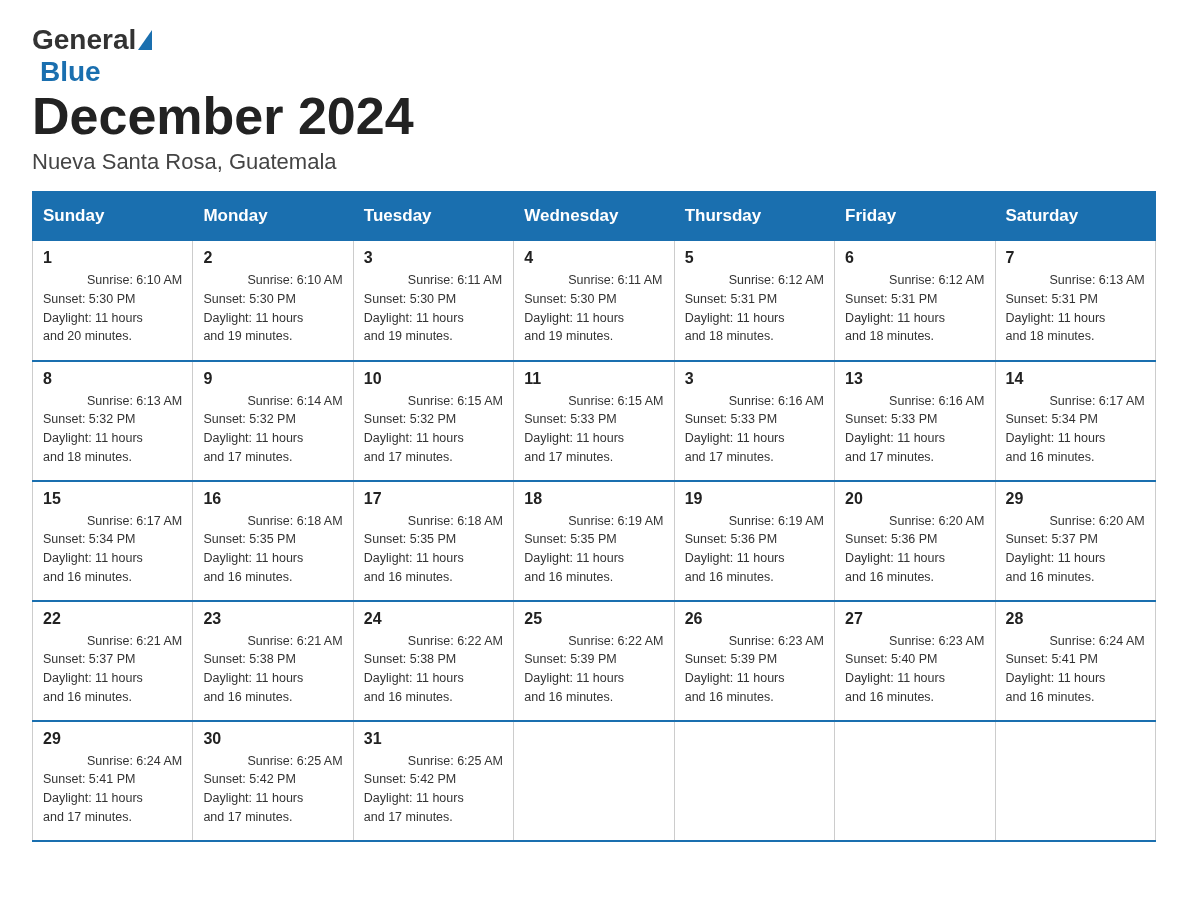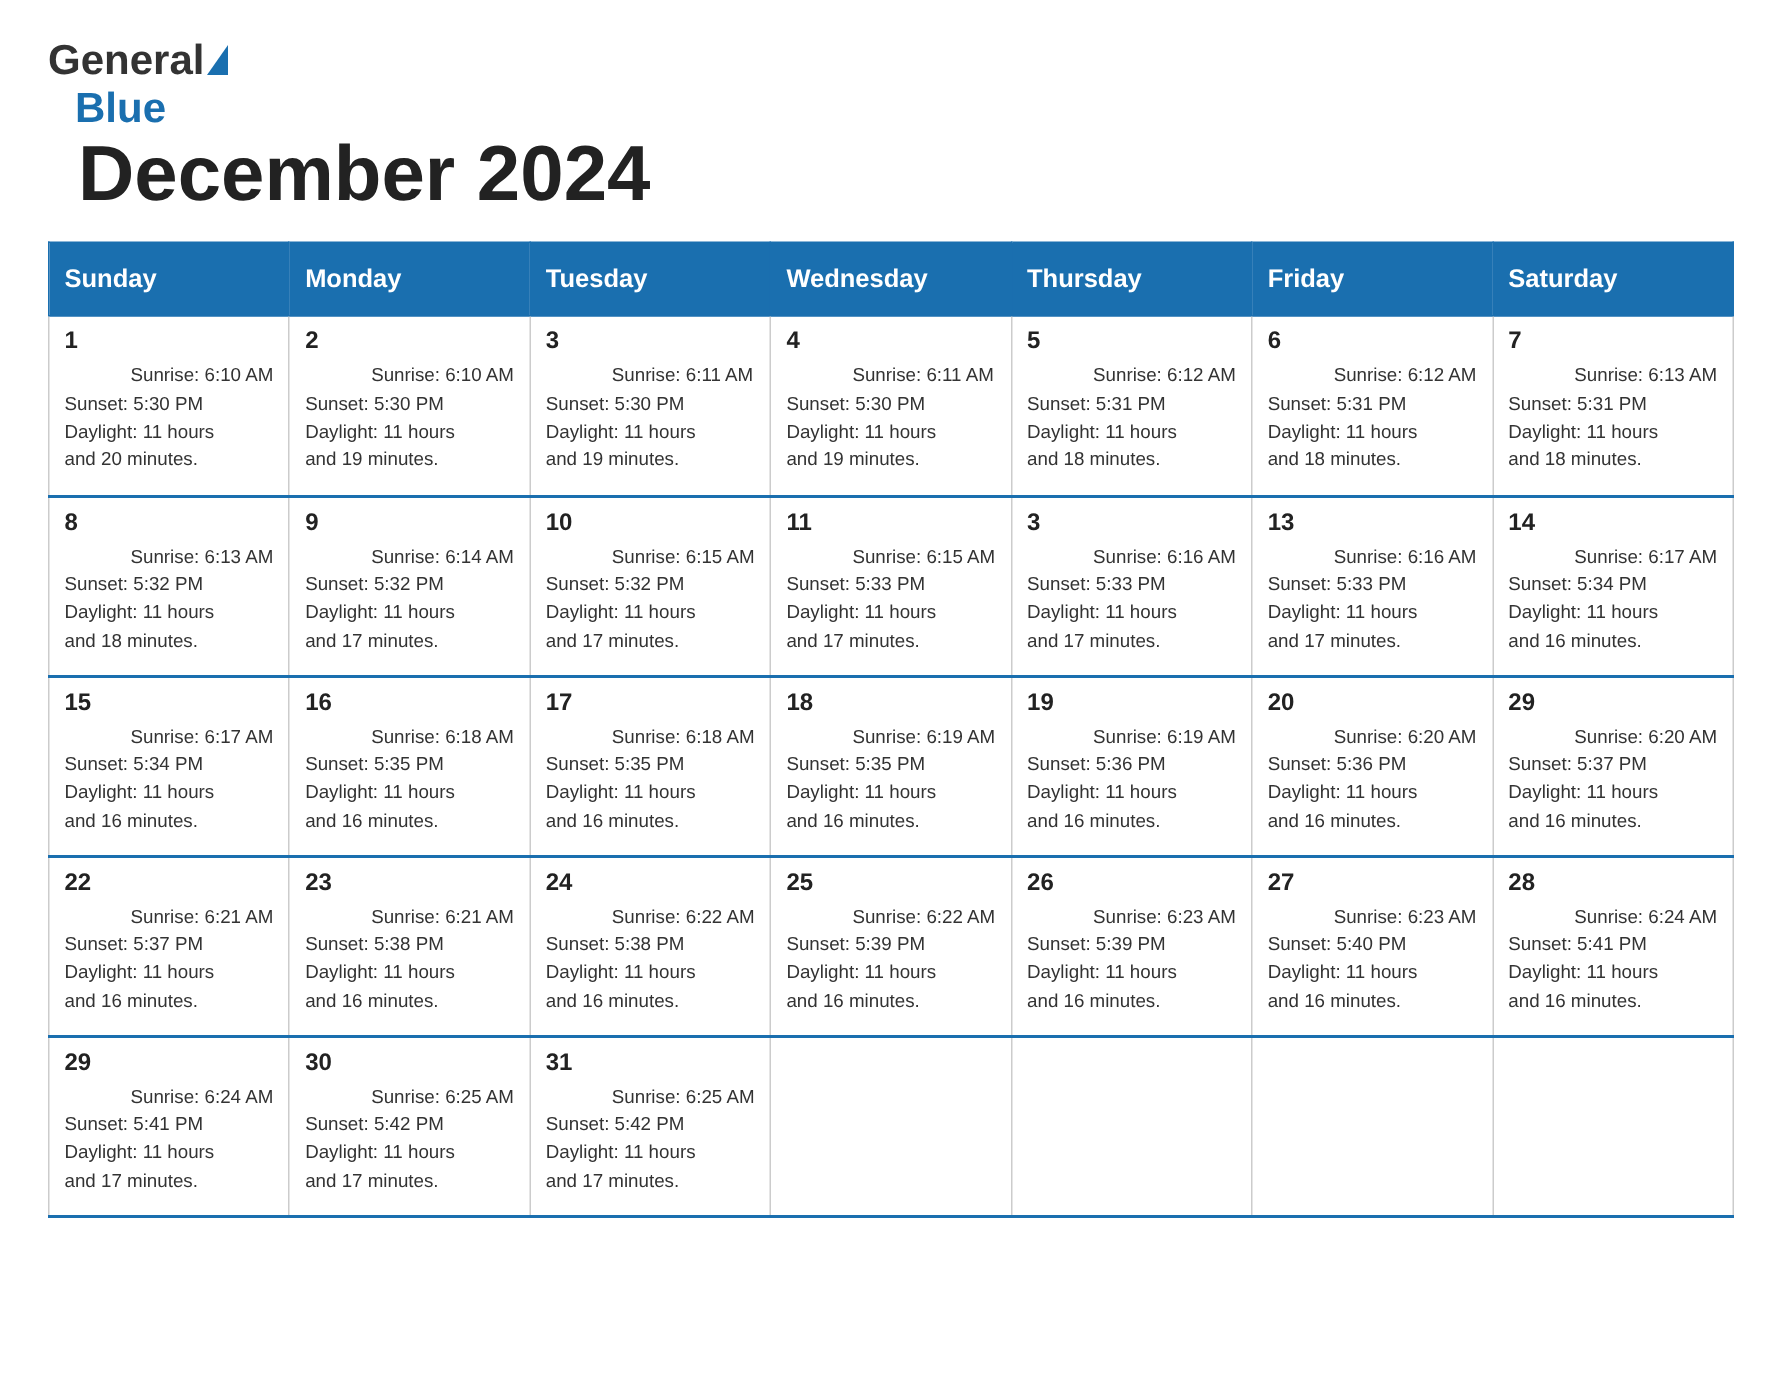--- a/index.html
+++ b/index.html
@@ -39,21 +39,20 @@
       border-bottom: 20px solid #1a6faf;
       margin: 0 2px;
       vertical-align: middle;
     }
     .logo-blue {
       color: #1a6faf;
       font-size: 28px;
       font-weight: bold;
     }
     .title-block {
-      margin-left: 20px;
     }
     .month-title {
       font-size: 52px;
       font-weight: bold;
       color: #222;
       line-height: 1.1;
     }
     .location {
       font-size: 22px;
       color: #444;
@@ -104,26 +103,27 @@
   </style>
 </head>
 <body>
 
 <div class="header">
   <div class="logo">
     <div class="logo-text">
       <span class="logo-general">General</span>
       <span class="logo-triangle"></span>
     </div>
-    <div style="margin-left:18px;">
+    <div style="margin-left:8px;">
       <span class="logo-blue">Blue</span>
     </div>
   </div>
   <div class="title-block">
     <div class="month-title">December 2024</div>
+    <div class="location">Nueva Santa Rosa, Guatemala</div>
   </div>
 </div>
 
 <table>
   <thead>
     <tr>
     <th>Sunday</th>
         <th>Monday</th>
         <th>Tuesday</th>
         <th>Wednesday</th>

